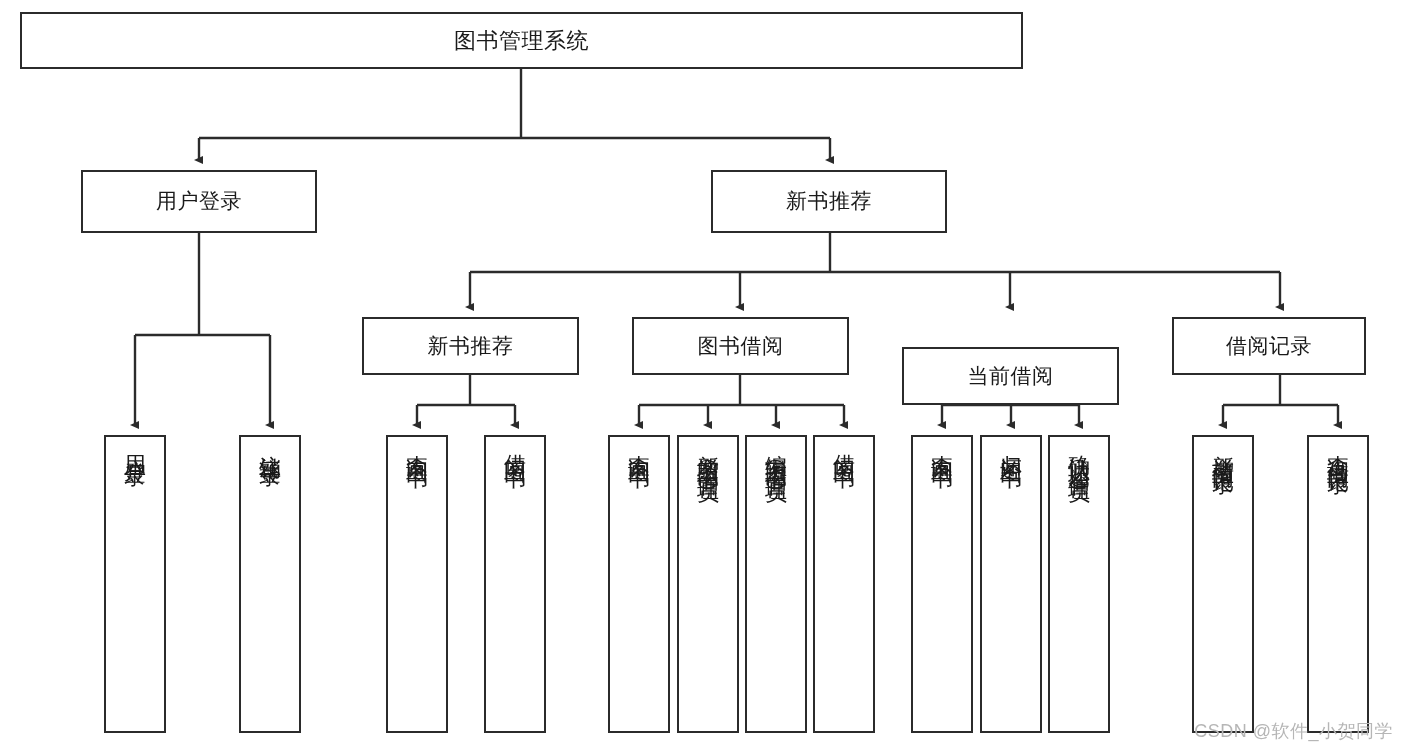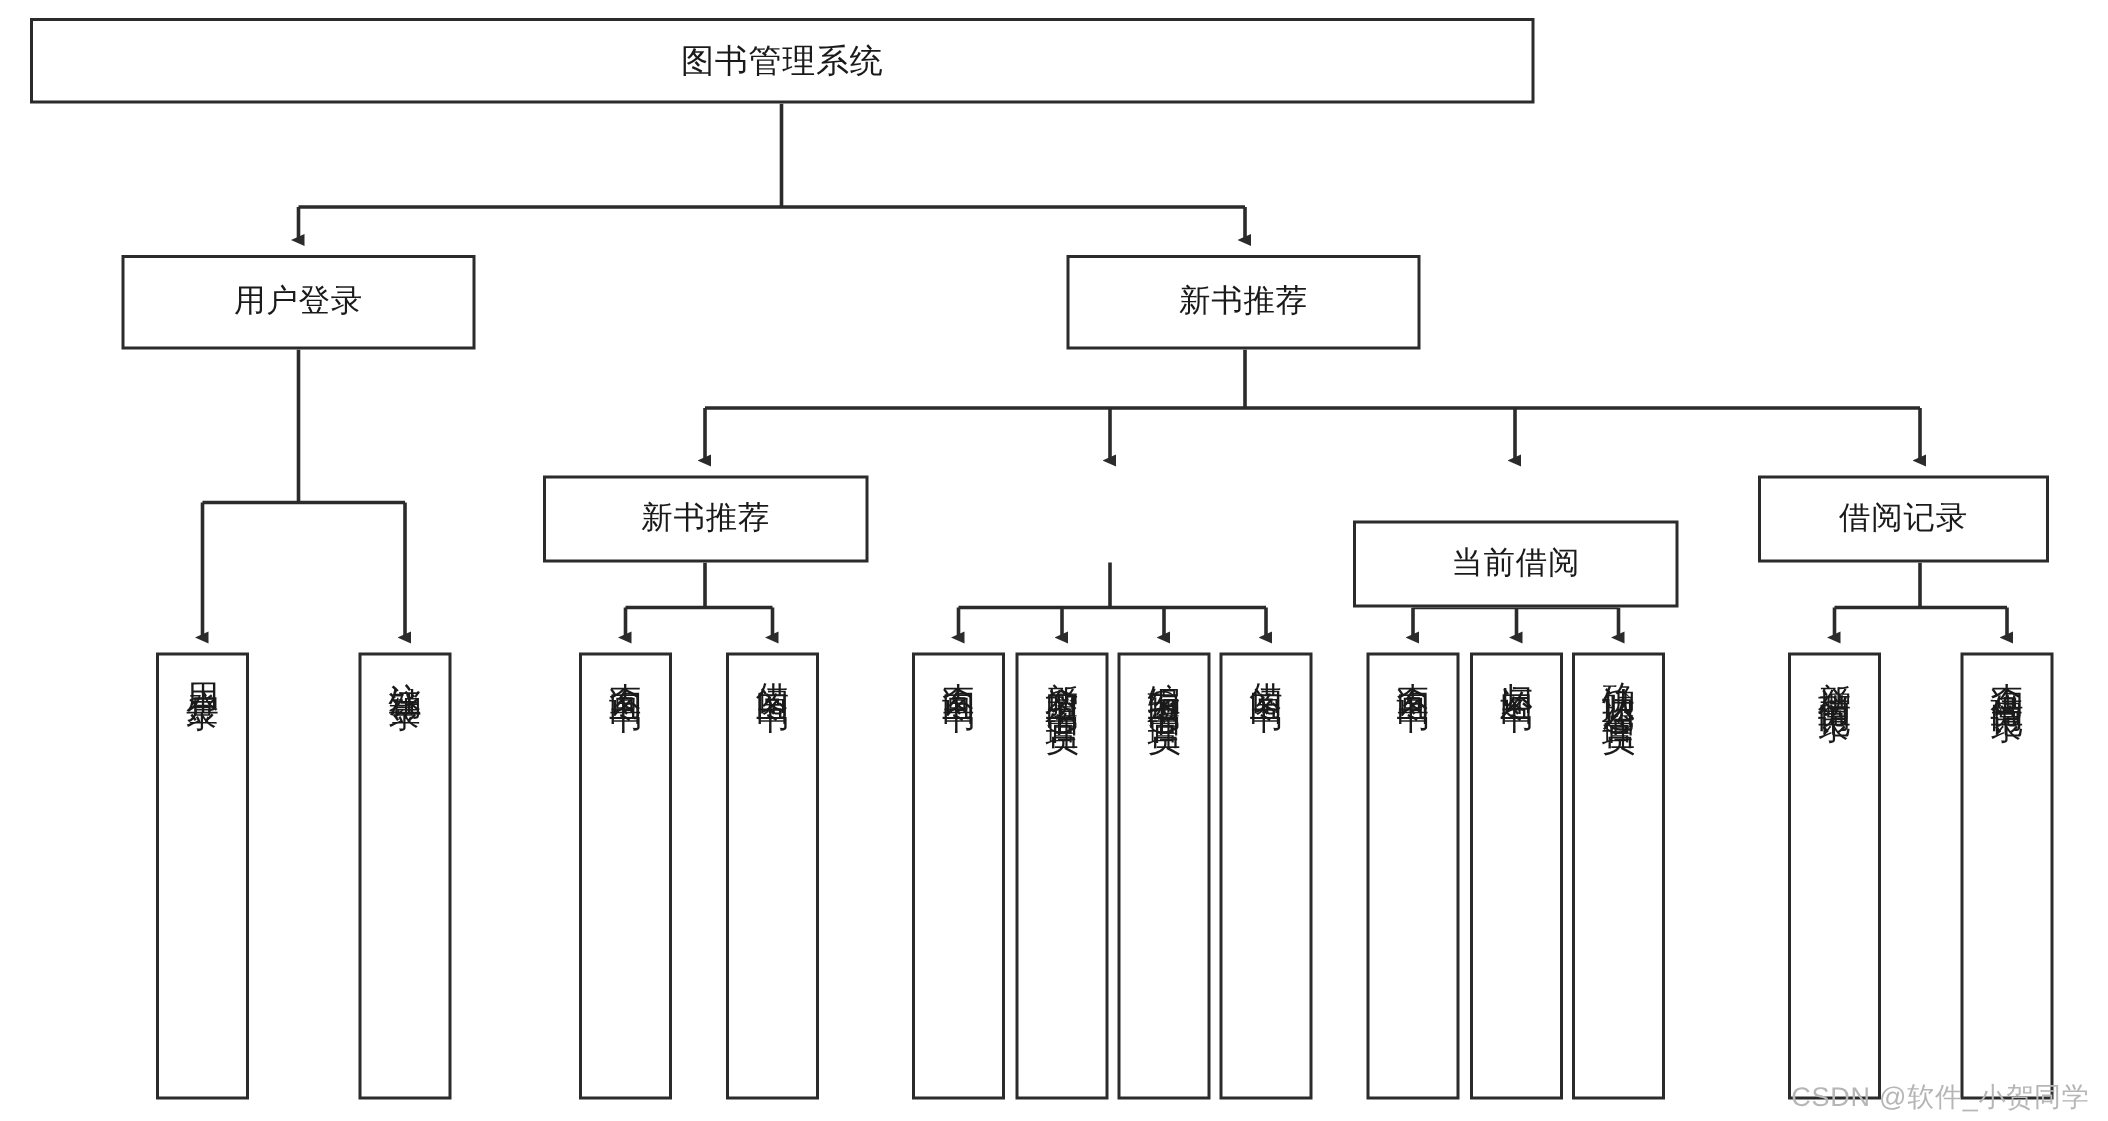--- a/index.html
+++ b/index.html
@@ -140,20 +140,23 @@
   <div class="node horiz" style="left: 81px; top: 170px; width: 236px; height: 63px; border-color: rgb(43, 43, 43); background: rgb(255, 255, 255); color: rgb(26, 26, 26);">
     <span class="node-label">用户登录</span>
   </div>
   <div class="node horiz" style="left: 711px; top: 170px; width: 236px; height: 63px; border-color: rgb(43, 43, 43); background: rgb(255, 255, 255); color: rgb(26, 26, 26);">
     <span class="node-label">新书推荐</span>
   </div>
 
   <div class="node horiz" style="left: 362px; top: 317px; width: 217px; height: 58px; border-color: rgb(43, 43, 43); background: rgb(255, 255, 255); color: rgb(26, 26, 26);">
     <span class="node-label">新书推荐</span>
   </div>
+  <div class="node horiz" style="left: 632px; top: 317px; width: 217px; height: 58px; border-color: rgb(43, 43, 43); background: rgb(255, 255, 255); color: rgb(26, 26, 26);">
+    <span class="node-label">图书借阅</span>
+  </div>
   <div class="node horiz" style="left: 902px; top: 317px; width: 217px; height: 58px; border-color: rgb(43, 43, 43); background: rgb(255, 255, 255); color: rgb(26, 26, 26); margin-top: 30px;">
     <span class="node-label">当前借阅</span>
   </div>
   <div class="node horiz" style="left: 1172px; top: 317px; width: 194px; height: 58px; border-color: rgb(43, 43, 43); background: rgb(255, 255, 255); color: rgb(26, 26, 26);">
     <span class="node-label">借阅记录</span>
   </div>
 
   <div class="node vert" style="left: 104px; top: 435px; width: 62px; height: 298px; border-color: rgb(43, 43, 43); background: rgb(255, 255, 255); color: rgb(26, 26, 26);">
     <span class="node-label">用户登录</span>
   </div>

